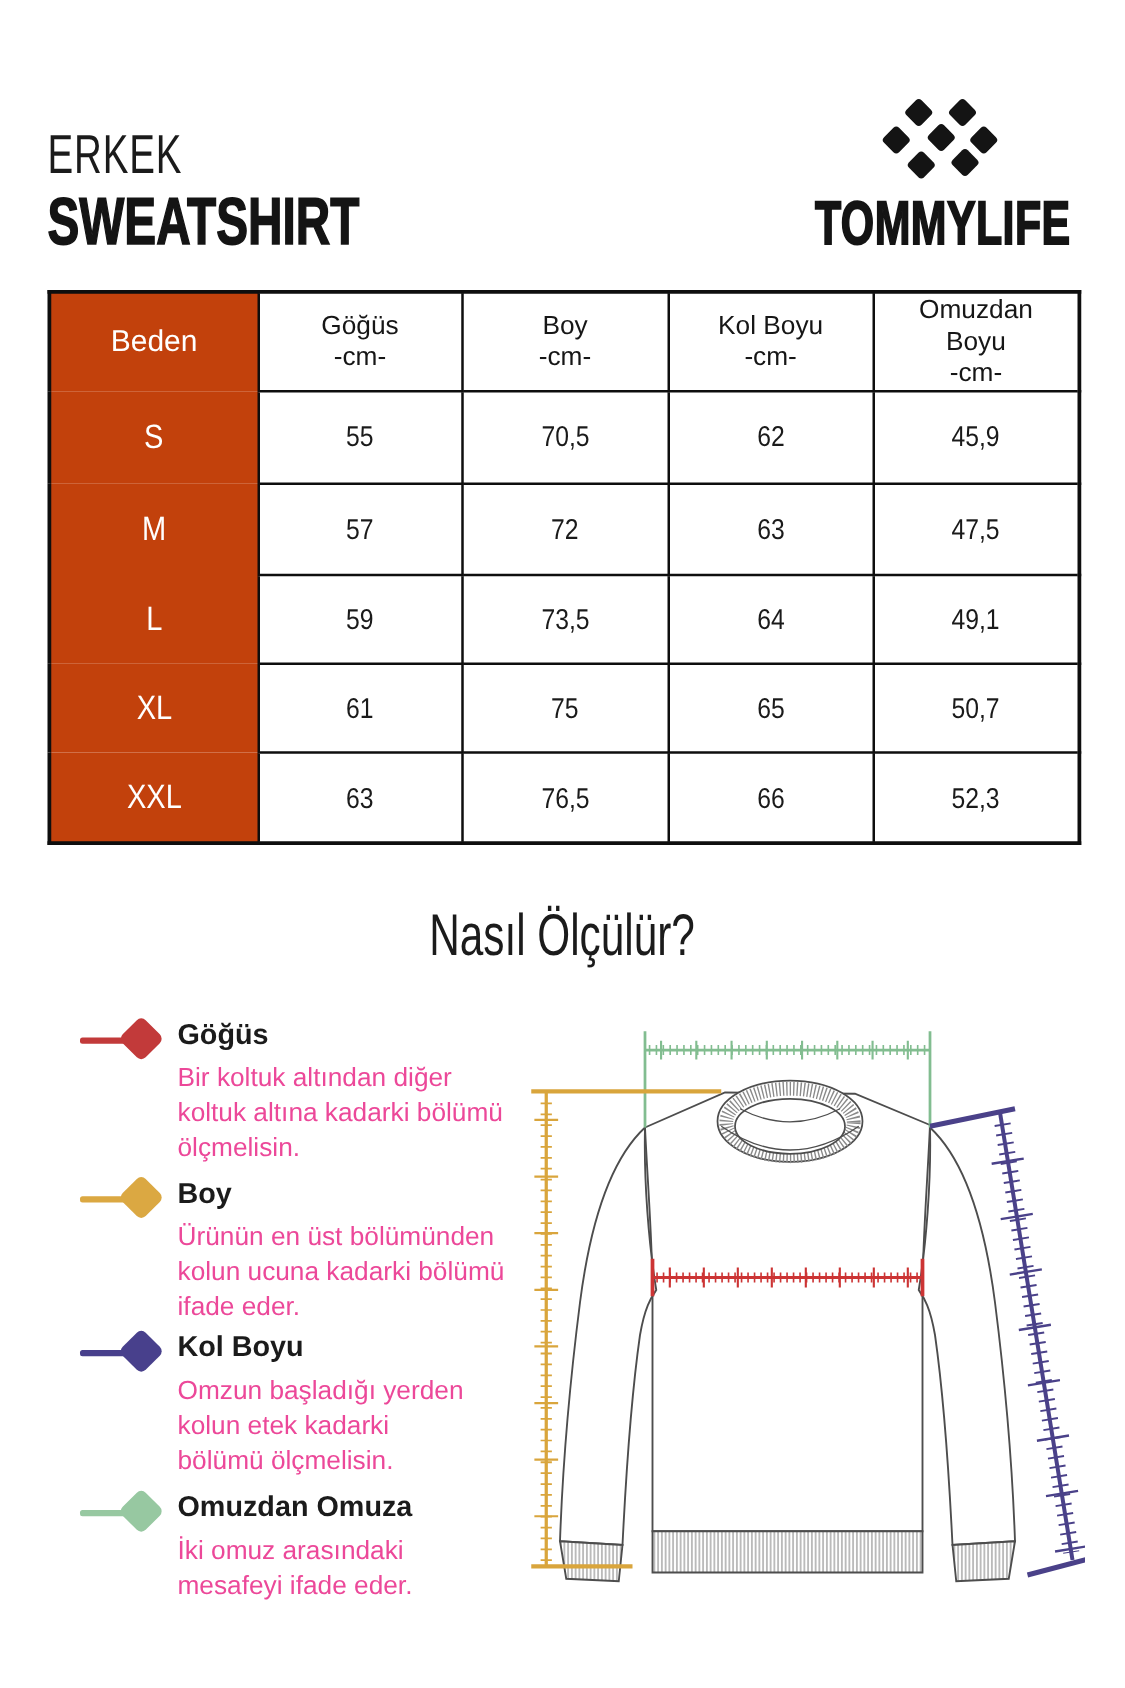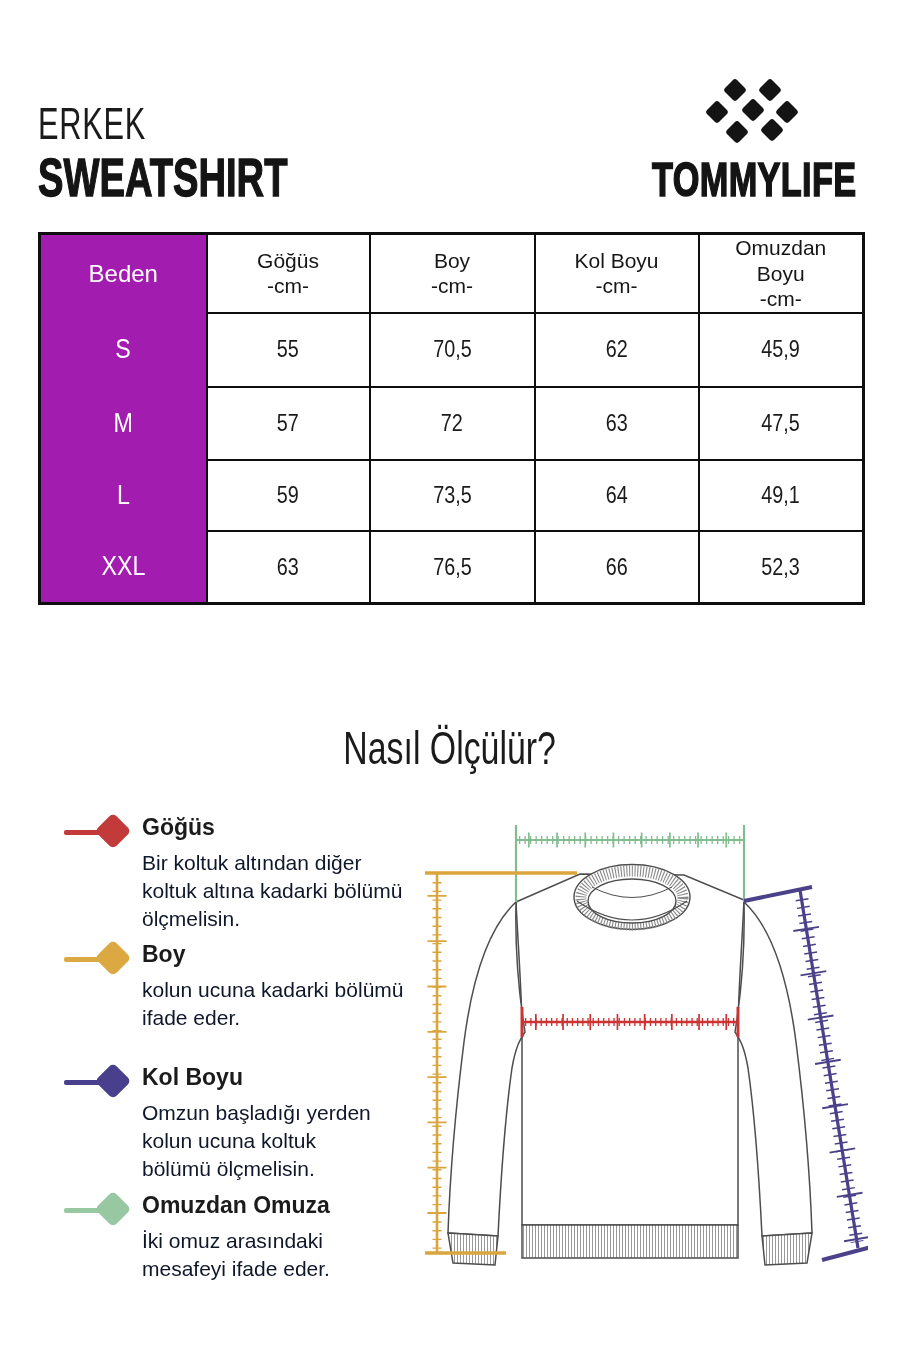--- a/index.html
+++ b/index.html
@@ -16,39 +16,39 @@
   .brand-logo{position:absolute;left:695px;top:70px;width:125px;height:80px;}
   .brand-name{position:absolute;left:652px;top:151px;font-size:49px;font-weight:bold;
               -webkit-text-stroke:1.6px #141414;color:#141414;transform:scaleX(0.70);
               transform-origin:left top;white-space:nowrap;letter-spacing:0.5px;}
 
   
   table.size-table{position:absolute;left:38px;top:232px;border-collapse:collapse;
                    table-layout:fixed;border:3px solid #0e0e0e;}
   .size-table td,.size-table th{border:2px solid #0e0e0e;text-align:center;
                    vertical-align:middle;padding:0;}
-  .size-table .dark{background:#a21caf;color:#fff;border-top:none;border-bottom:none;}
+  .size-table .dark{background:#c2410c;color:#fff;border-top:none;border-bottom:none;}
   .size-table th.head{font-weight:400;font-size:21px;line-height:1.22;color:#161616;}
   .size-table th.dark{font-size:24px;font-weight:400;}
   .size-table td{font-size:23px;color:#1a1a1a;}
   .size-table td.dark{font-size:27px;}
   .cond{display:inline-block;transform:scaleX(0.86);}
 
   
   .htm-title{position:absolute;left:0;top:720px;width:900px;text-align:center;
              font-size:47px;font-weight:normal;color:#1b1b1b;}
   .htm-title span{display:inline-block;transform:scaleX(0.72);white-space:nowrap;}
 
   .legend-item{position:absolute;left:38px;width:400px;}
   .marker-line{position:absolute;left:26px;top:16px;width:47px;height:5px;border-radius:2px;}
   .marker-diamond{position:absolute;left:62px;top:4px;width:26px;height:26px;border-radius:5px;
                   transform:rotate(45deg);}
   .legend-text{margin-left:104px;}
   .legend-title{font-size:23px;font-weight:bold;color:#1b1b1b;line-height:1.2;}
-  .legend-desc{margin-top:7px;font-size:21px;line-height:28px;color:#0f172a;}
+  .legend-desc{margin-top:7px;font-size:21px;line-height:28px;color:#ec4899;}
 
   .diagram{position:absolute;left:420px;top:790px;width:480px;height:560px;}
 </style>
 </head>
 <body>
 
 <div class="page">
 
   <div class="cat-title">ERKEK</div>
   <div class="prod-title">SWEATSHIRT</div>
@@ -109,20 +109,27 @@
       <td><span class="cond">63</span></td>
       <td><span class="cond">47,5</span></td>
     </tr>
     <tr style="height:71px">
       <td class="dark"><span class="cond">L</span></td>
       <td><span class="cond">59</span></td>
       <td><span class="cond">73,5</span></td>
       <td><span class="cond">64</span></td>
       <td><span class="cond">49,1</span></td>
     </tr>
+    <tr style="height:71px">
+      <td class="dark"><span class="cond">XL</span></td>
+      <td><span class="cond">61</span></td>
+      <td><span class="cond">75</span></td>
+      <td><span class="cond">65</span></td>
+      <td><span class="cond">50,7</span></td>
+    </tr>
     <tr style="height:73px">
       <td class="dark"><span class="cond">XXL</span></td>
       <td><span class="cond">63</span></td>
       <td><span class="cond">76,5</span></td>
       <td><span class="cond">66</span></td>
       <td><span class="cond">52,3</span></td>
     </tr>
   </tbody>
     </table>
 
@@ -142,34 +149,35 @@
       </div>
     </div>
   </div>
 
   <div class="legend-item" style="top:941px">
     <div class="marker-line" style="background: rgb(219, 168, 66);"></div>
     <div class="marker-diamond" style="background: rgb(219, 168, 66);"></div>
     <div class="legend-text">
       <div class="legend-title">Boy</div>
       <div class="legend-desc">
+        <div>Ürünün en üst bölümünden</div>
         <div>kolun ucuna kadarki bölümü</div>
         <div>ifade eder.</div>
       </div>
     </div>
   </div>
 
   <div class="legend-item" style="top:1064px">
     <div class="marker-line" style="background: rgb(72, 64, 140);"></div>
     <div class="marker-diamond" style="background: rgb(72, 64, 140);"></div>
     <div class="legend-text">
       <div class="legend-title">Kol Boyu</div>
       <div class="legend-desc">
         <div>Omzun başladığı yerden</div>
-        <div>kolun ucuna koltuk</div>
+        <div>kolun etek kadarki</div>
         <div>bölümü ölçmelisin.</div>
       </div>
     </div>
   </div>
 
   <div class="legend-item" style="top:1192px">
     <div class="marker-line" style="background: rgb(151, 200, 161);"></div>
     <div class="marker-diamond" style="background: rgb(151, 200, 161);"></div>
     <div class="legend-text">
       <div class="legend-title">Omuzdan Omuza</div>

